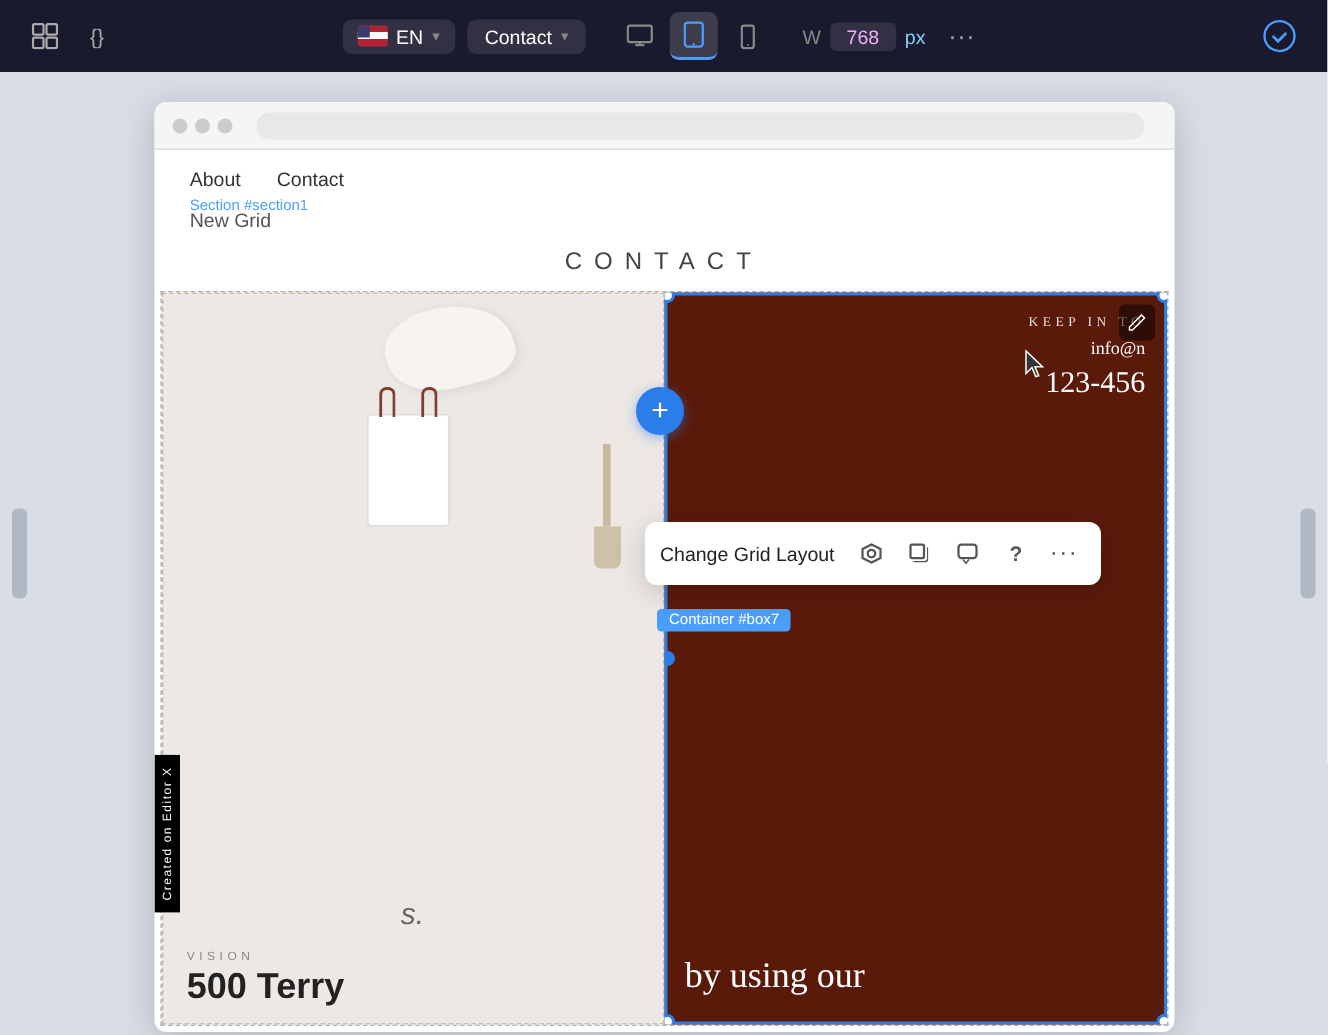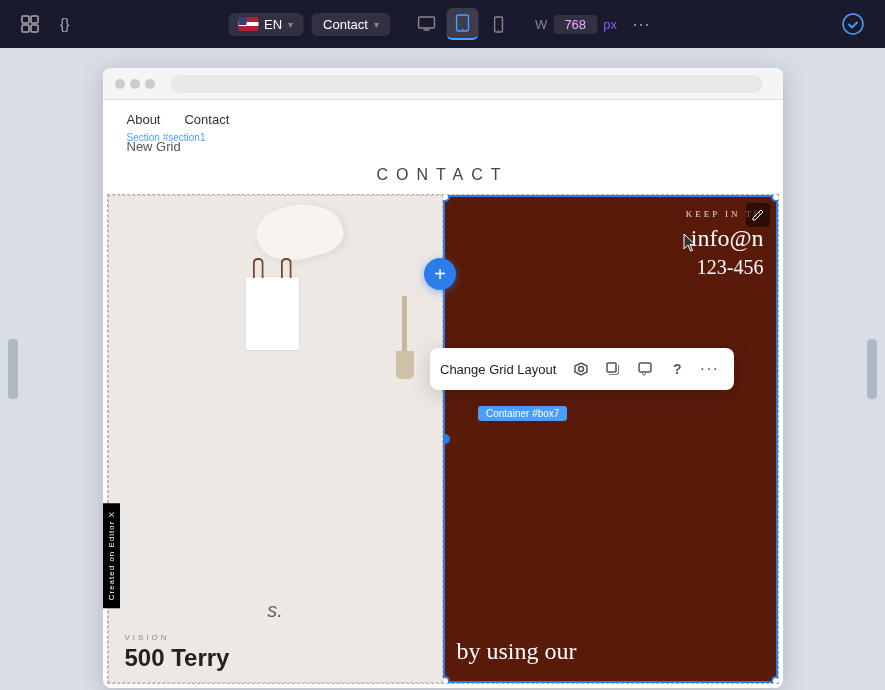--- a/index.html
+++ b/index.html
@@ -122,21 +122,21 @@
       background: rgba(255,255,255,0.1);
       border: none;
       border-radius: 4px;
       color: #f0abfc;
       font-size: 13px;
       width: 44px;
       padding: 2px 6px;
       text-align: center;
     }
     .width-unit {
-      color: #8b5cf6;
+      color: #7dd3fc;
     }
     .more-btn {
       width: 32px;
       height: 32px;
       display: flex;
       align-items: center;
       justify-content: center;
       cursor: pointer;
       color: #999;
       font-size: 18px;
@@ -330,21 +330,20 @@
     .container-tag {
       position: absolute;
       top: 343px;
       left: 430px;
       background: #4a9eff;
       color: #fff;
       font-size: 11px;
       padding: 2px 8px;
       border-radius: 3px;
       z-index: 75;
-      margin-left: 40px;
     }
 
     
     .edit-btn {
       position: absolute;
       top: 8px;
       right: 8px;
       width: 24px;
       height: 24px;
       background: rgba(0,0,0,0.5);
@@ -491,21 +490,21 @@
 
         <div style="position:absolute;bottom:60px;left:50%;transform:translateX(-50%);font-size:20px;color:#666;font-style:italic;">s.</div>
 
         <div style="position:absolute;bottom:40px;left:16px;font-size:8px;letter-spacing:3px;color:#888;">VISION</div>
 
         <div style="position:absolute;bottom:10px;left:16px;font-size:24px;font-weight:700;color:#222;">500 Terry</div>
       </div>
 
       <div class="right-col" style="background:#5a1a0a; position:relative; overflow:hidden;">
         <div style="color:#fff;font-size:9px;letter-spacing:3px;text-align:right;padding:14px 14px 0;opacity:0.85;">KEEP IN TO</div>
-        <div style="color:#fff;font-size:24px;text-align:right;padding:6px 14px 0;font-weight:300;">info@n</div>
+        <div style="color:#fff;font-size:12px;text-align:right;padding:6px 14px 0;font-weight:300;">info@n</div>
         <div style="color:#fff;font-size:20px;text-align:right;padding:4px 14px 0;font-weight:300;">123-456</div>
         <div style="position:absolute;bottom:16px;left:14px;right:14px;">
           <div style="font-size:24px;color:#fff;font-weight:400;line-height:1.3;">
             <br>
             <span>by using our</span>
           </div>
         </div>
 
         <div class="edit-btn">
           <svg width="12" height="12" viewBox="0 0 12 12" fill="none">

